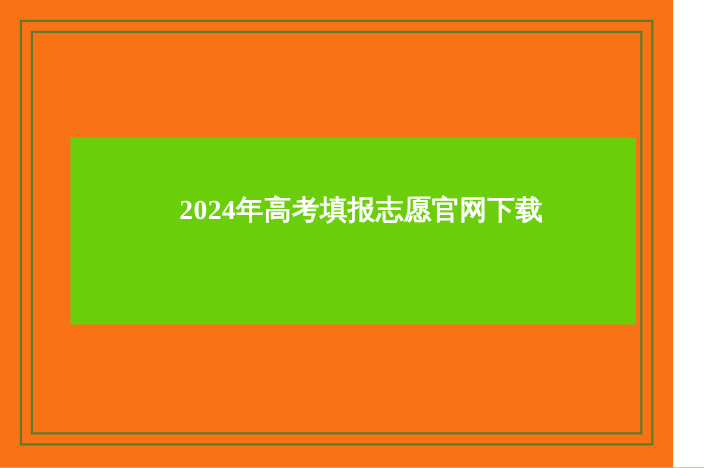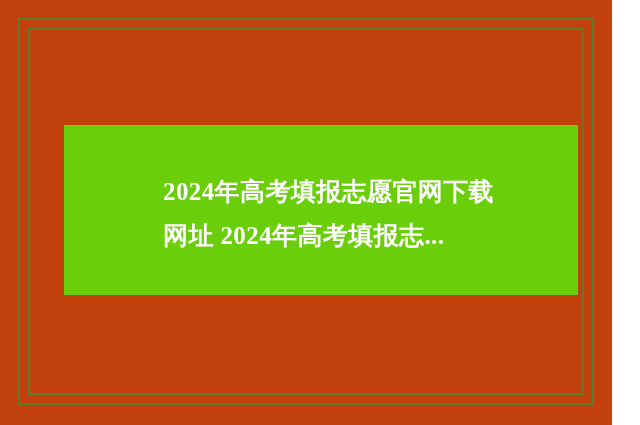--- a/index.html
+++ b/index.html
@@ -12,21 +12,21 @@
     height: 425px;
     overflow: hidden;
     font-family: "Liberation Serif", "DejaVu Serif", serif;
   }
 
   
   #thumbnail-card {
     position: relative;
     width: 612px;
     height: 425px;
-    background: #c2410c;
+    background: #f97316;
     box-sizing: border-box;
   }
 
   
   .frame {
     position: absolute;
     box-sizing: border-box;
     border-style: solid;
     border-width: 2px;
     border-color: #5c7c2b;
@@ -79,18 +79,17 @@
 
 <div id="thumbnail-card">
 
   <div class="frame" id="frame-outer"></div>
   <div class="frame" id="frame-inner"></div>
 
   <div id="content-panel">
 
     <div id="headline-block">
       <div class="headline-line">2024年高考填报志愿官网下载</div>
-      <div class="headline-line">网址 2024年高考填报志...</div>
     </div>
 
   </div>
 
 </div>
 
 </body></html>

